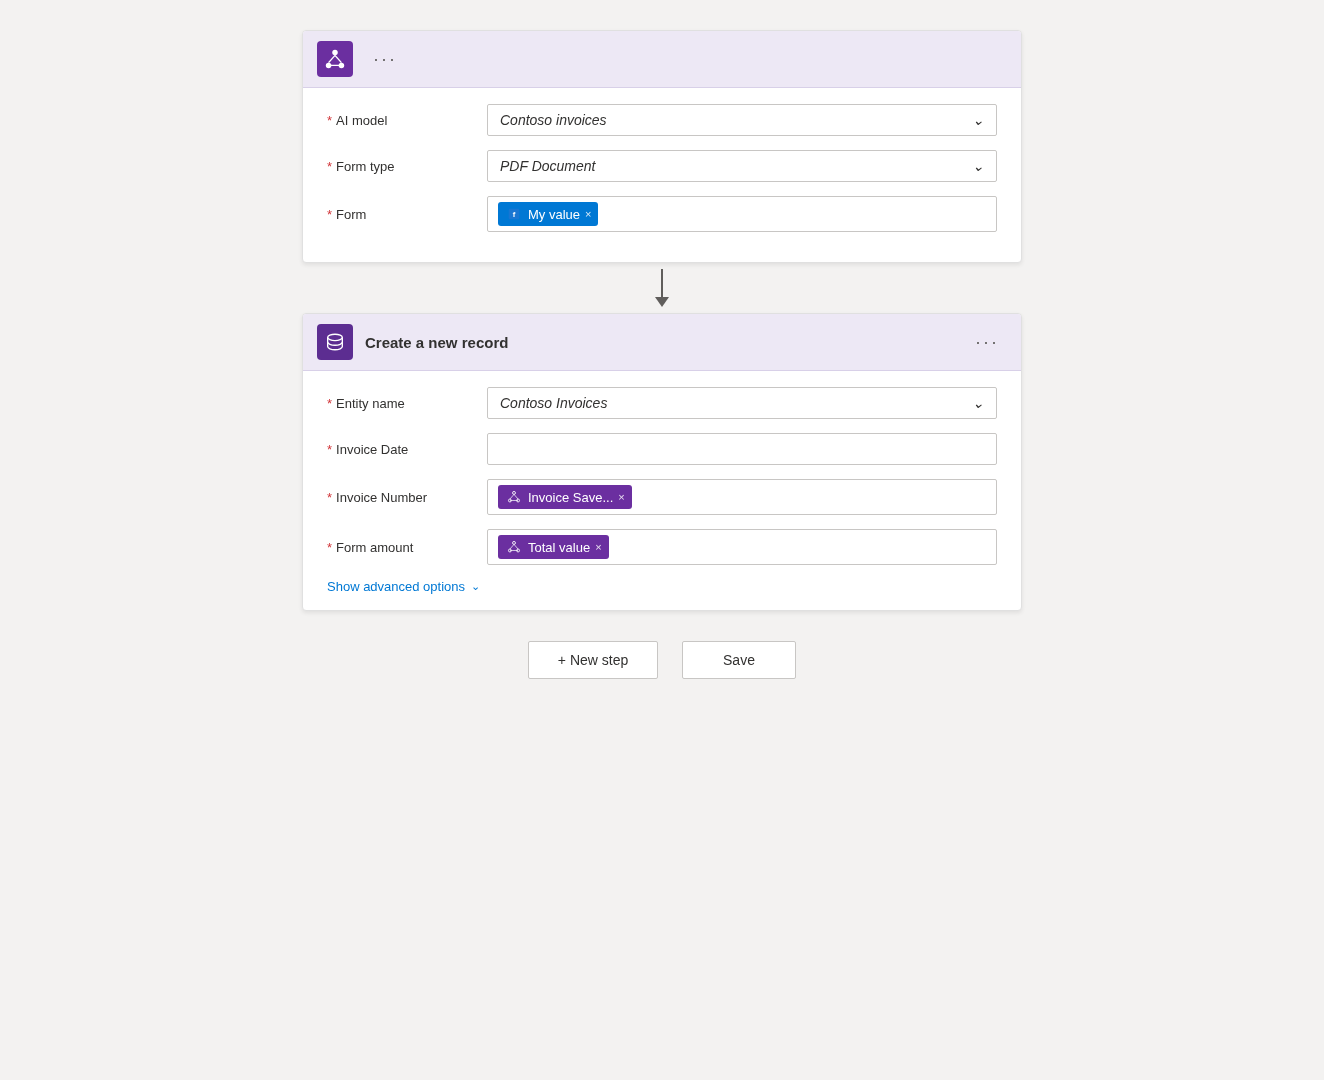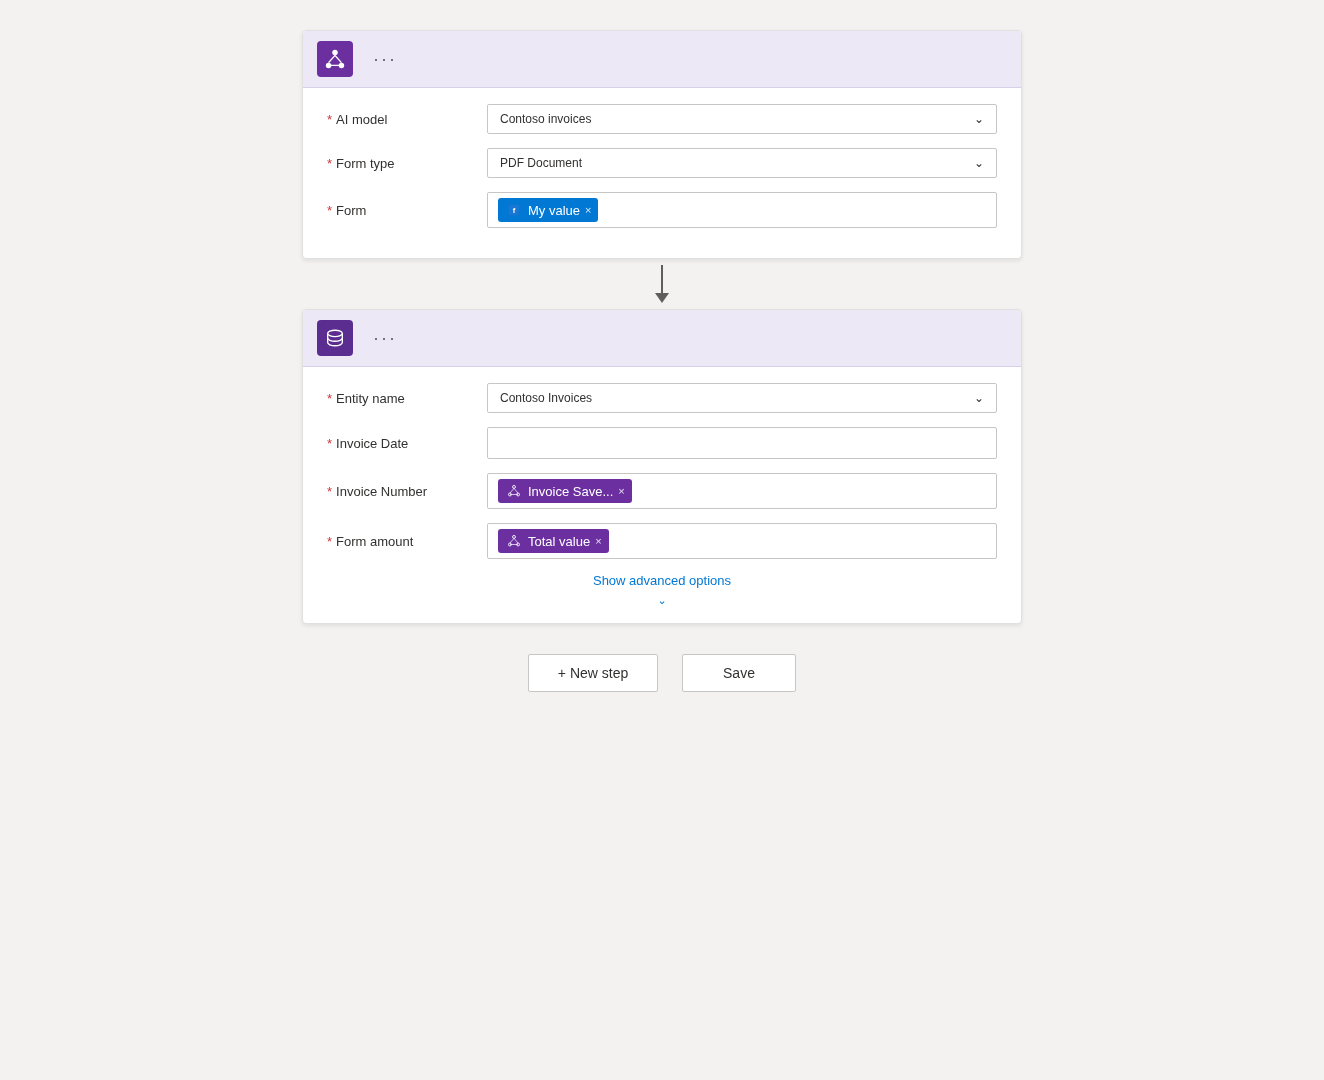--- a/index.html
+++ b/index.html
@@ -88,21 +88,21 @@
       width: 100%;
       border: 1px solid #c8c6c4;
       border-radius: 2px;
       padding: 7px 12px;
       display: flex;
       align-items: center;
       justify-content: space-between;
       background: #fff;
       cursor: pointer;
     }
-    .dropdown-field span { color: #323130; font-size: 12px; }
+    .dropdown-field span { color: #323130; font-size: 14px; font-style: italic; }
     .chevron { color: #605e5c; font-size: 12px; }
     .text-input {
       width: 100%;
       border: 1px solid #c8c6c4;
       border-radius: 2px;
       padding: 7px 12px;
       background: #fff;
       font-size: 14px;
     }
     .tag-input {
@@ -168,21 +168,20 @@
 
     
     .show-advanced {
       color: #0078d4;
       font-size: 13px;
       cursor: pointer;
       display: flex;
       align-items: center;
       gap: 6px;
       margin-top: 6px;
-      flex-direction: column;
     }
     .show-advanced-chevron { font-size: 11px; }
 
     
     .bottom-buttons {
       display: flex;
       gap: 24px;
       margin-top: 30px;
       justify-content: center;
     }
@@ -286,20 +285,21 @@
 
   <div class="card">
     <div class="card-header">
       <div class="card-icon card-icon-dark-purple icon-db">
         <svg width="22" height="22" viewBox="0 0 24 24">
           <ellipse cx="12" cy="7" rx="8" ry="3.5" fill="none" stroke="white" stroke-width="1.5"></ellipse>
           <path d="M4 7 v5 c0 1.9 3.6 3.5 8 3.5s8-1.6 8-3.5V7" fill="none" stroke="white" stroke-width="1.5"></path>
           <path d="M4 12 v5 c0 1.9 3.6 3.5 8 3.5s8-1.6 8-3.5v-5" fill="none" stroke="white" stroke-width="1.5"></path>
         </svg>
       </div>
+      <span class="card-title">Create a new record</span>
       <span class="card-menu">···</span>
     </div>
     <div class="card-body">
 
       <div class="field-row">
         <div class="field-label">
           <span class="required">*</span><span>Entity name</span>
         </div>
         <div class="field-control">
           <div class="dropdown-field">

